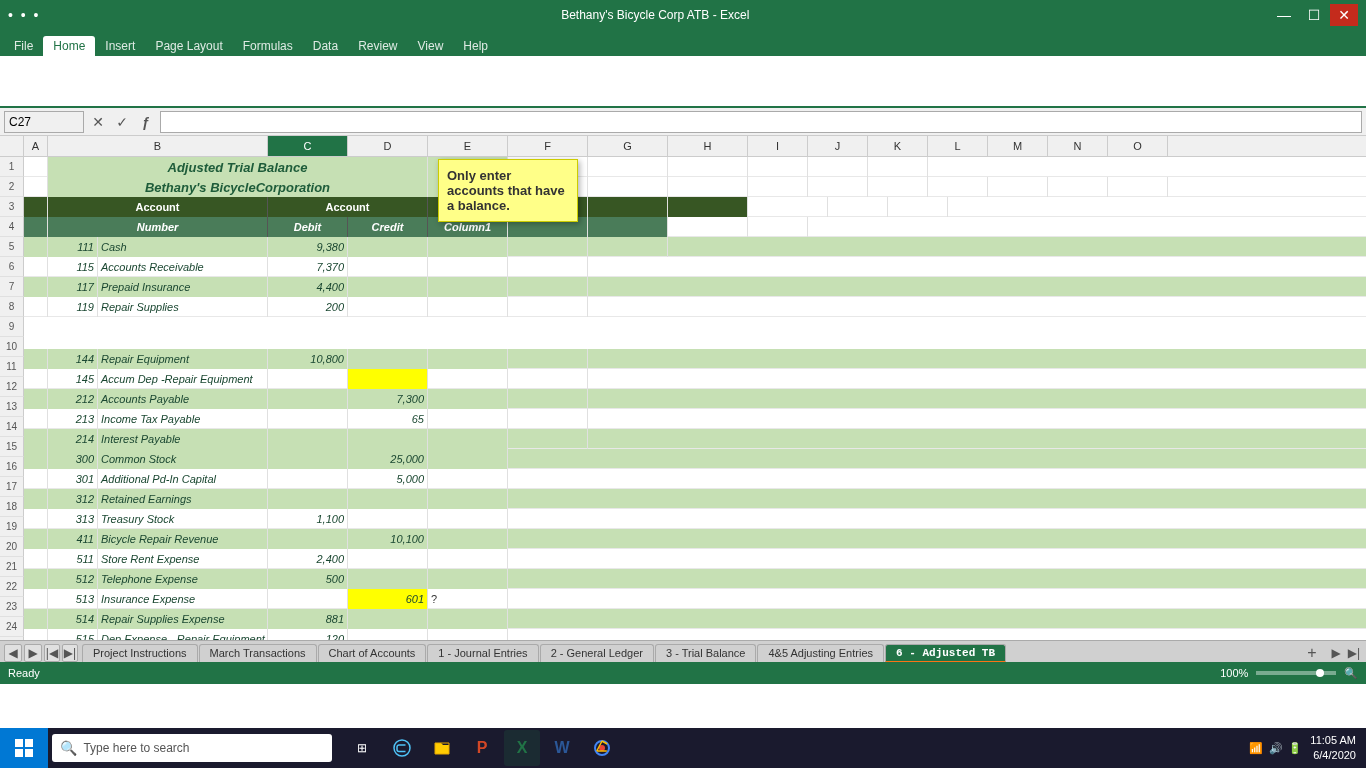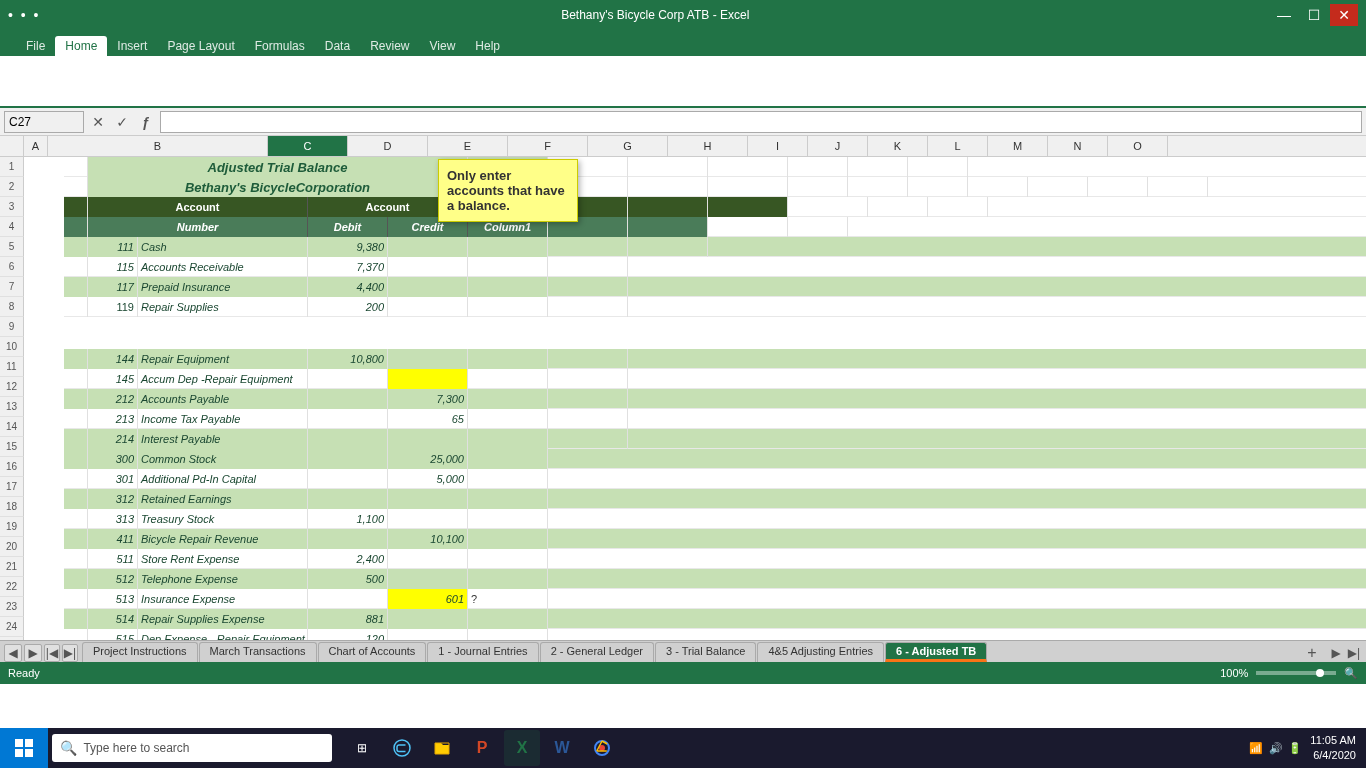--- a/index.html
+++ b/index.html
@@ -16,52 +16,52 @@
     .taskbar-time { text-align: right; line-height: 1.4; }
 
     
     .title-bar { height: 30px; background: #217346; display: flex; align-items: center; justify-content: space-between; padding: 0 8px; color: white; }
     .title-bar-title { font-size: 12px; margin: 0 auto; }
     .title-bar-controls { display: flex; gap: 2px; }
     .title-bar-btn { width: 28px; height: 22px; display: flex; align-items: center; justify-content: center; color: white; font-size: 14px; cursor: pointer; }
     .title-bar-dots { color: white; font-size: 14px; letter-spacing: 2px; }
 
     
-    .ribbon-tabs { height: 26px; background: #217346; display: flex; align-items: flex-end; padding-left: 16px; }
+    .ribbon-tabs { height: 26px; background: #217346; display: flex; align-items: flex-end; padding-left: 4px; }
     .ribbon-tab { padding: 3px 10px; font-size: 12px; color: rgba(255,255,255,0.85); cursor: pointer; }
     .ribbon-tab.active { background: #fff; color: #217346; border-radius: 3px 3px 0 0; }
 
     
     .formula-bar { height: 28px; background: #f0f0f0; border-bottom: 1px solid #ccc; display: flex; align-items: center; padding: 0 4px; gap: 4px; }
     .name-box { width: 80px; height: 22px; border: 1px solid #aaa; padding: 0 4px; font-size: 12px; display: flex; align-items: center; }
     .formula-icons { display: flex; gap: 4px; align-items: center; }
     .formula-icon { width: 20px; height: 20px; display: flex; align-items: center; justify-content: center; color: #555; font-size: 14px; cursor: pointer; }
     .formula-input { flex: 1; height: 22px; border: 1px solid #aaa; padding: 0 4px; font-size: 12px; background: white; }
     
     
     .col-headers { display: flex; border-bottom: 1px solid #ccc; background: #f0f0f0; flex-shrink: 0; }
     .row-num-header { width: 24px; min-width: 24px; height: 20px; border-right: 1px solid #ccc; background: #f0f0f0; }
     .col-header { height: 20px; border-right: 1px solid #ccc; display: flex; align-items: center; justify-content: center; font-size: 11px; color: #333; background: #f0f0f0; flex-shrink: 0; }
     .row-numbers { display: flex; flex-direction: column; flex-shrink: 0; }
     .row-number { width: 24px; height: 20px; border-bottom: 1px solid #e0e0e0; border-right: 1px solid #ccc; display: flex; align-items: center; justify-content: center; font-size: 10px; color: #555; background: #f0f0f0; flex-shrink: 0; }
 
     
-    .grid { flex: 1; overflow: hidden; position: relative; padding-left: 40px; }
+    .grid { flex: 1; overflow: hidden; position: relative; }
     .grid-row { display: flex; height: 20px; border-bottom: 1px solid #e8e8e8; flex-shrink: 0; }
     .cell { height: 20px; border-right: 1px solid #e0e0e0; display: flex; align-items: center; padding: 0 3px; font-size: 11px; flex-shrink: 0; overflow: hidden; white-space: nowrap; }
     .cell-right { justify-content: flex-end; }
     .cell-center { justify-content: center; }
 
     
     .sheet-tabs-bar { height: 22px; background: #d0d0d0; display: flex; align-items: flex-end; border-top: 1px solid #aaa; flex-shrink: 0; }
     .sheet-tab-scroll { display: flex; align-items: center; gap: 2px; padding: 0 4px; }
     .sheet-tab-nav { width: 18px; height: 18px; display: flex; align-items: center; justify-content: center; font-size: 12px; color: #555; cursor: pointer; background: #e0e0e0; border: 1px solid #aaa; border-radius: 2px; }
     .sheet-tabs { display: flex; gap: 1px; }
     .sheet-tab { padding: 2px 10px; font-size: 11px; border: 1px solid #aaa; border-bottom: none; cursor: pointer; background: #d0d0d0; color: #333; border-radius: 3px 3px 0 0; white-space: nowrap; }
-    .sheet-tab.active { background: #fff; color: #000; font-weight: bold; border-bottom: 3px solid #f97316; }
+    .sheet-tab.active { background: #fff; color: #000; font-weight: bold; border-bottom: 1px solid #f97316; font-family: Liberation Mono, monospace; }
     .sheet-tab.green-tab { background: #217346; color: white; }
     .sheet-tab-add { width: 20px; height: 18px; display: flex; align-items: center; justify-content: center; font-size: 16px; color: #555; cursor: pointer; margin-left: 4px; }
     .sheet-tab-right { display: flex; align-items: center; margin-left: auto; gap: 2px; padding-right: 4px; }
 
     
     .status-bar { height: 22px; background: #217346; display: flex; align-items: center; padding: 0 8px; color: white; font-size: 11px; gap: 16px; flex-shrink: 0; }
     .status-right { margin-left: auto; display: flex; gap: 8px; align-items: center; }
     .zoom-slider { width: 80px; height: 4px; background: rgba(255,255,255,0.4); position: relative; }
     .zoom-thumb { width: 8px; height: 8px; background: white; border-radius: 50%; position: absolute; top: -2px; left: 75%; }
 
@@ -271,21 +271,21 @@
         <div class="cell cell-right" style="width:50px; background:#c6e0b4; color:#1a4731; font-style:italic;">117</div>
         <div class="cell" style="width:170px; background:#c6e0b4; color:#1a4731; font-style:italic;">Prepaid Insurance</div>
         <div class="cell cell-right" style="width:80px; background:#c6e0b4; color:#1a4731; font-style:italic;">4,400</div>
         <div class="cell" style="width:80px; background:#c6e0b4;"></div>
         <div class="cell" style="width:80px; background:#c6e0b4;"></div>
         <div class="cell" style="width:80px;"></div>
       </div>
 
       <div class="grid-row">
         <div class="cell" style="width:24px;"></div>
-        <div class="cell cell-right" style="width:50px; color:#1a4731; ">119</div>
+        <div class="cell cell-right" style="width:50px; color:#1a4731; font-style:italic;">119</div>
         <div class="cell" style="width:170px; color:#1a4731; font-style:italic;">Repair Supplies</div>
         <div class="cell cell-right" style="width:80px; color:#1a4731; font-style:italic;">200</div>
         <div class="cell" style="width:80px;"></div>
         <div class="cell" style="width:80px;"></div>
         <div class="cell" style="width:80px;"></div>
       </div>
 
       <div class="grid-row" style="background:#c6e0b4;margin-top:32px;">
         <div class="cell" style="width:24px; background:#c6e0b4;"></div>
         <div class="cell cell-right" style="width:50px; background:#c6e0b4; color:#1a4731; font-style:italic;">144</div>

